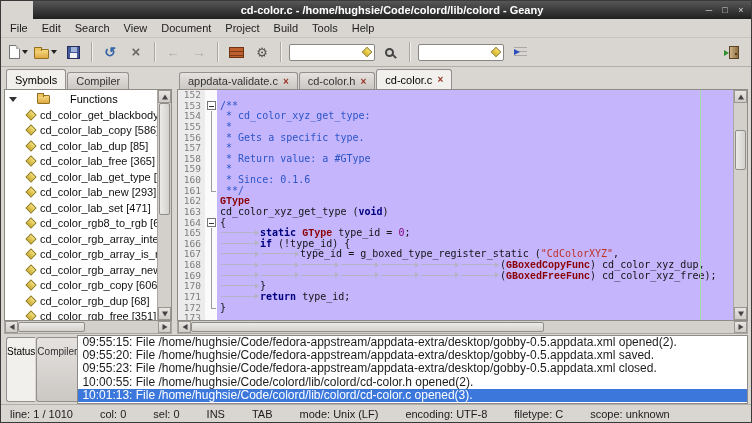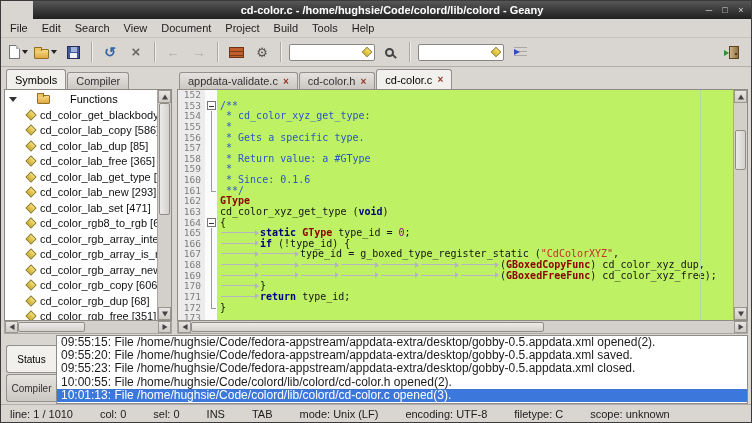--- a/index.html
+++ b/index.html
@@ -104,49 +104,49 @@
   .tri.up    { border-left:3.5px solid transparent; border-right:3.5px solid transparent; border-bottom:5px solid #444; }
   .tri.down  { border-left:3.5px solid transparent; border-right:3.5px solid transparent; border-top:5px solid #444; }
   .tri.left  { border-top:3.5px solid transparent; border-bottom:3.5px solid transparent; border-right:5px solid #444; }
   .tri.right { border-top:3.5px solid transparent; border-bottom:3.5px solid transparent; border-left:5px solid #444; }
   .sb-track { flex:1; position:relative; }
   .sb-thumb { position:absolute; background:linear-gradient(90deg,#ecebe9,#d4d1cd); border:1px solid #908c88; border-radius:2px; }
   .v-thumb { left:1px; right:1px; }
   .h-thumb { top:1px; bottom:1px; background:linear-gradient(#ecebe9,#d4d1cd); }
 
   
-  .editor-body { flex:1; min-height:0; display:flex; background:#bef264; border:1px solid #8e8a86; }
+  .editor-body { flex:1; min-height:0; display:flex; background:#c4b5fd; border:1px solid #8e8a86; }
   .code { flex:1; min-width:0; position:relative; overflow:hidden;
           font-family:"DejaVu Sans Mono", monospace; font-size:10px; }
   .longline-marker { position:absolute; left:522px; top:0; bottom:0; width:1px; background:#a9dca9; }
   .line { display:flex; height:10.636px; line-height:10.636px; }
   .num { flex:0 0 27px; background:#ececec; color:#7d7d7d; text-align:right; padding-right:4px; font-size:9.5px; }
   .fold { flex:0 0 12px; position:relative; background:#fbfbfb; }
   .fold.mid::before { content:''; position:absolute; left:6px; top:0; bottom:0; width:1px; background:#9a9a9a; }
   .fold.start::after { content:''; position:absolute; left:6px; top:calc(50% + 5px); bottom:0; width:1px; background:#9a9a9a; }
   .fold.end::before { content:''; position:absolute; left:6px; top:0; height:55%; width:1px; background:#9a9a9a; }
   .fold.end::after  { content:''; position:absolute; left:6px; top:55%; width:5px; height:1px; background:#9a9a9a; }
   .fbox { position:absolute; left:2px; top:50%; margin-top:-4.5px; width:9px; height:9px;
           background:#fff; border:1px solid #777; }
   .fbox::after { content:''; position:absolute; left:1px; right:1px; top:50%; border-top:1px solid #333; }
   .txt { white-space:pre; padding-left:3px; color:#141414; }
   .tk-c { color:#2d55c8; }
   .tk-k { color:#00007f; font-weight:bold; }
-  .tk-y { color:#8b0000; font-weight:bold; }
+  .tk-y { color:#8b0000; font-weight:bold;font-family:Liberation Mono, monospace; }
   .tk-s { color:#c03028; }
   .tk-m { color:#7f007f; }
   .tk-p { color:#141414; }
   .tabar { display:inline-block; width:40px; height:8px; position:relative; }
   .tabar::before { content:''; position:absolute; left:1px; right:5px; top:4px; border-top:1px solid #b4b4c6; }
   .tabar::after  { content:''; position:absolute; right:1px; top:1.5px; border-left:4px solid #b4b4c6;
                    border-top:3px solid transparent; border-bottom:3px solid transparent; }
 
   
   .bottom { flex:0 0 70px; display:flex; padding:1px 3px 0 3px; }
-  .msg-tabs { flex:0 0 52px; display:flex; flex-direction:column; gap:1px; padding:10px 0 2px 2px; }
+  .msg-tabs { flex:0 0 52px; display:flex; gap:1px; padding:2px 0 2px 2px; }
   .mtab { flex:1; font-size:10px; color:#333; text-align:center; padding-top:8px;
           background:linear-gradient(#e5e2df,#cbc7c3); border:1px solid #949090; border-right:none;
           border-radius:3px 0 0 3px; }
   .mtab.active { background:#f2f0ed; color:#000; }
   .msg-list { flex:1; min-width:0; background:#fff; border:1px solid #8e8a86; overflow:hidden; }
   .msg-row { height:13.2px; line-height:13.2px; font-size:12px; padding-left:4px;
              white-space:nowrap; color:#1c1c1c; }
   .msg-row.selected { background:#3c78dc; color:#fff; }
 
   

